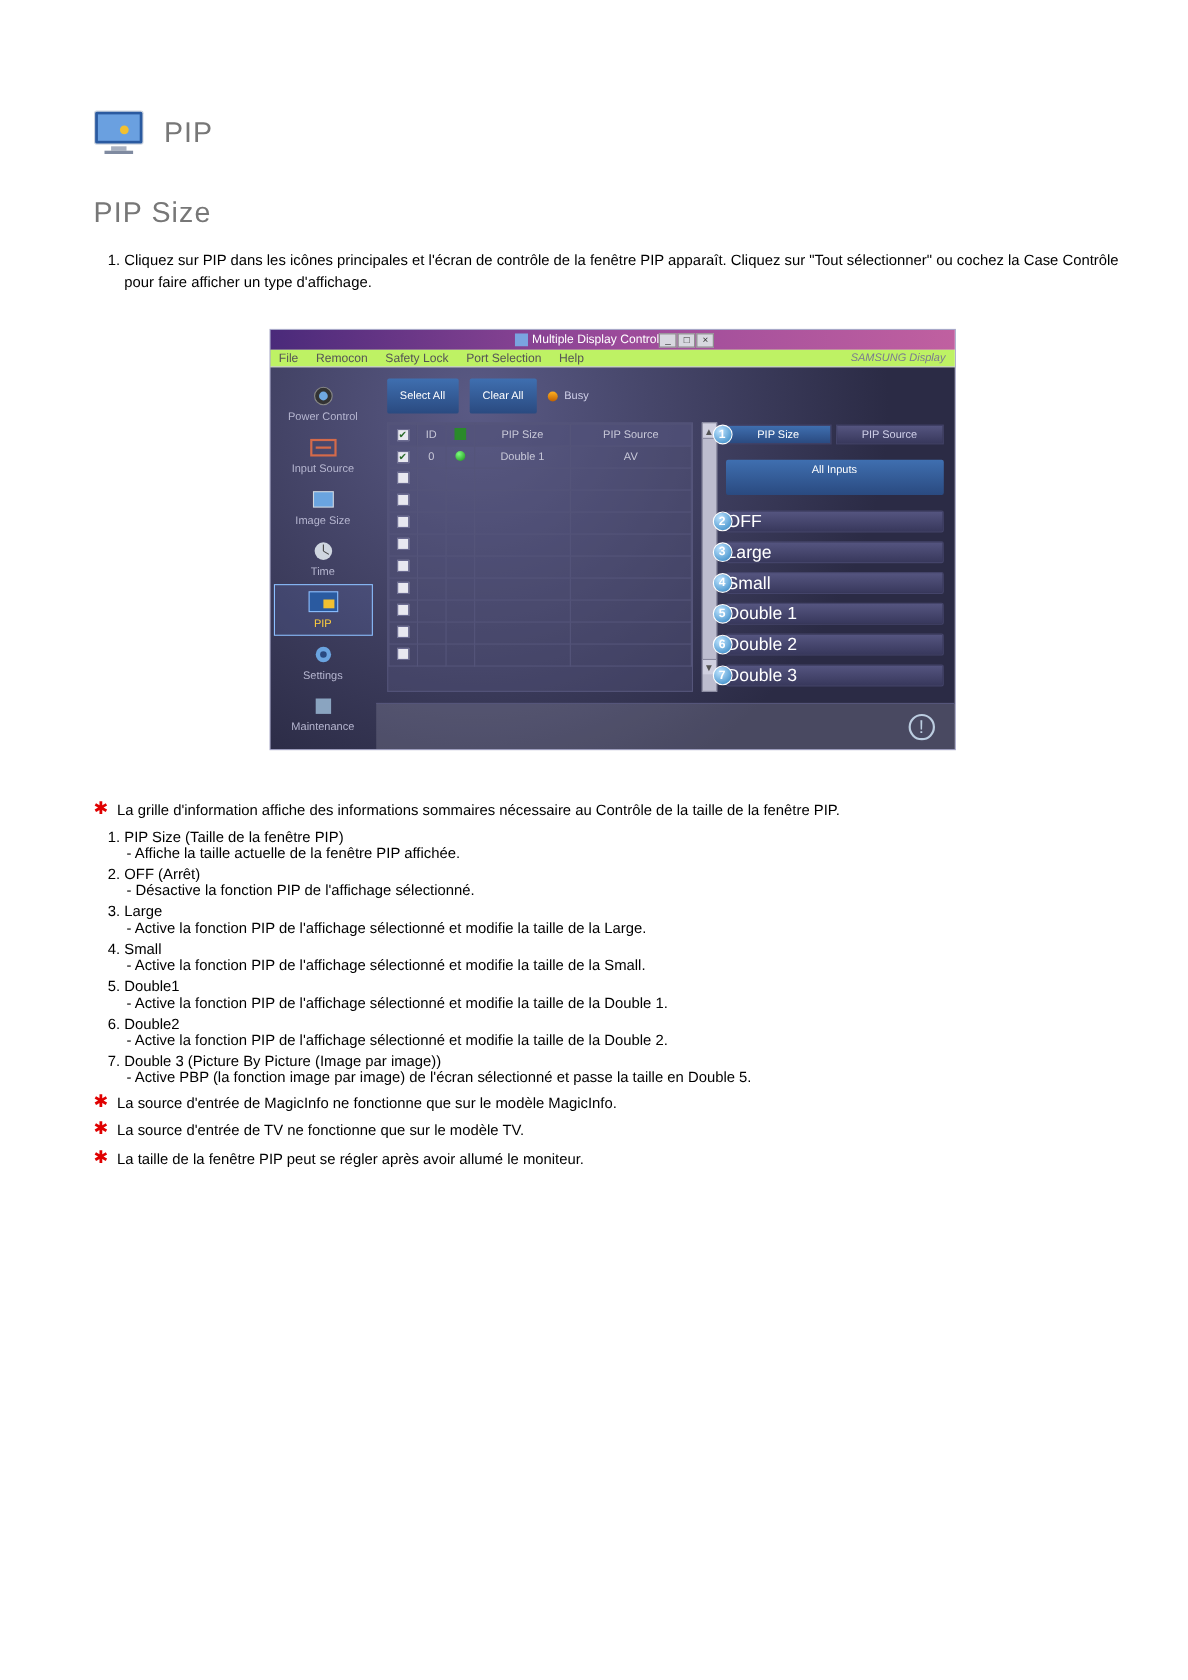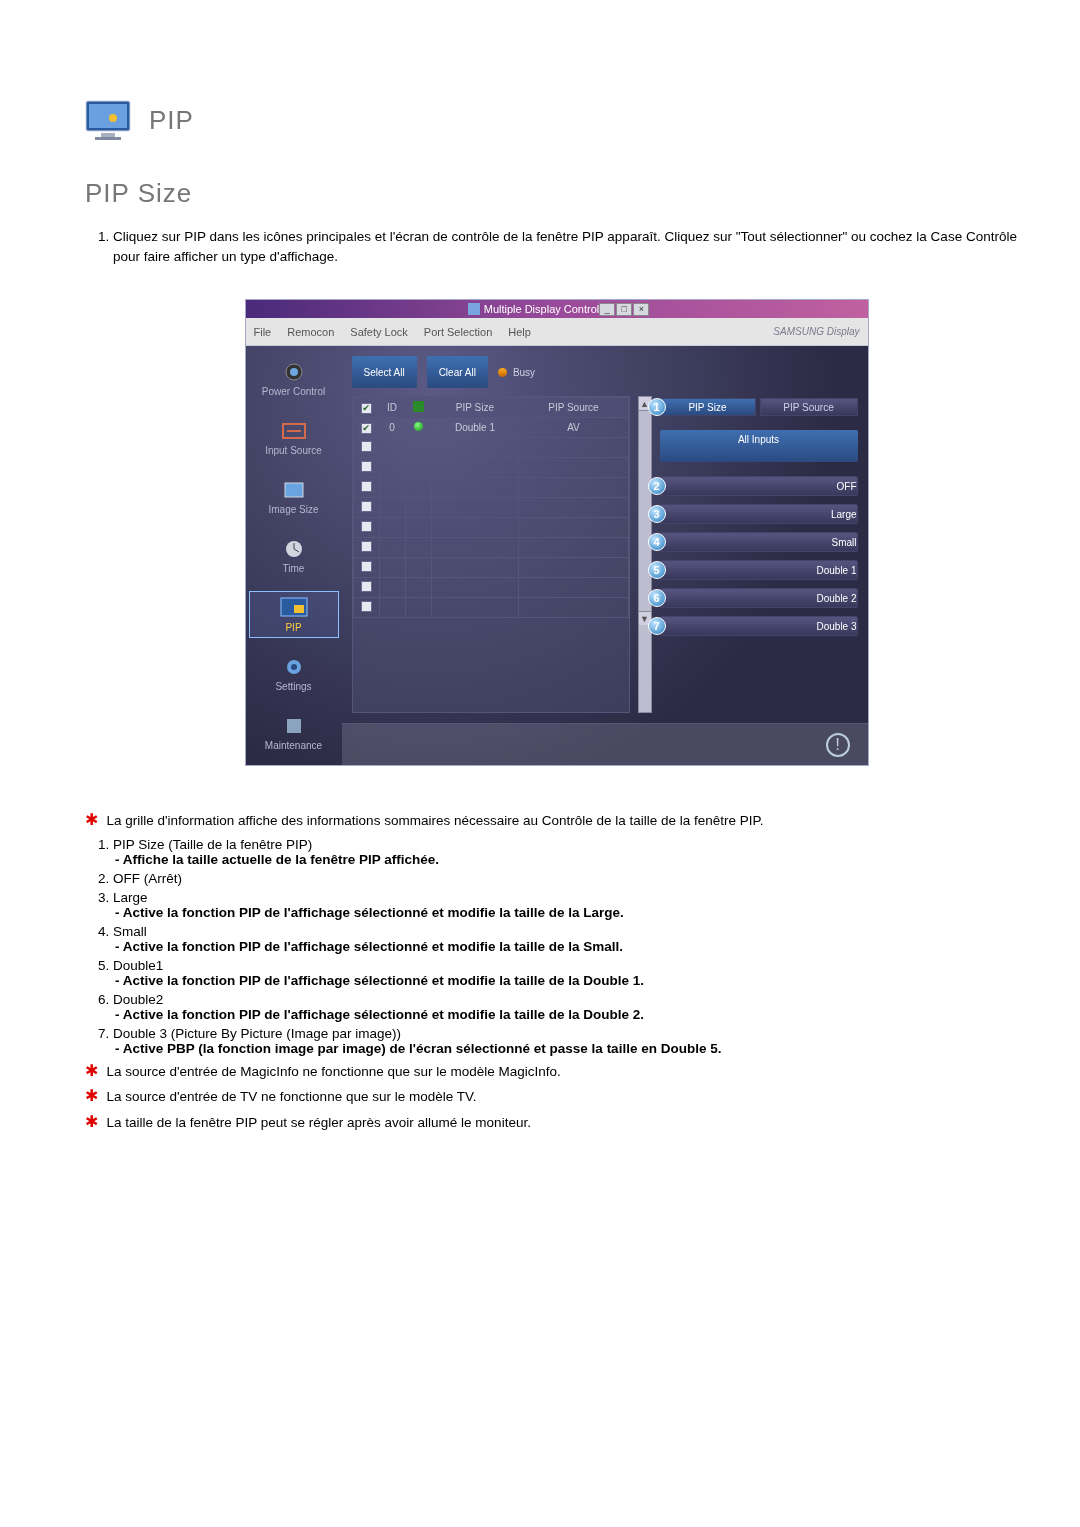--- a/index.html
+++ b/index.html
@@ -59,33 +59,33 @@
     padding: 0 2px 0 6px;
   }
   .titlebar-left { display:flex; align-items:center; gap:4px; }
   .titlebar-title { color:#fff; font-size:11px; }
   .winbtns { display:flex; gap:1px; }
   .winbtn {
     width:16px; height:13px; background:#d8d8e0; border:1px solid #888;
     font-size:9px; line-height:11px; text-align:center; color:#333;
   }
   .menubar {
-    height: 28px; background:#e5e5e5;
+    height: 16px; background:#bef264;
     display:flex; align-items:center; padding:0 8px; gap:16px;
     border-bottom:1px solid #c9c9d9;
   }
   .menubar span { color:#555; font-size:11px; }
   .menubar .brand { margin-left:auto; font-style:italic; font-size:10px; color:#7a7a90; }
   .body {
     display:flex; background:#3a3a60;
     background: radial-gradient(circle at 30% 10%, #5a5a85, #2b2b45 70%);
   }
   .sidebar {
     width:96px; padding:10px 4px;
-    display:flex; flex-direction:column; align-items:center; gap:14px;
+    display:flex; flex-direction:column; align-items:center; gap:2px;
   }
   .side-item {
     width:88px; text-align:center; padding:2px 0 4px 0;
     font-size:10px; color:#b6b6d0;
   }
   .side-item.active { outline:1px solid #8cbfff; background:rgba(120,160,255,.12); }
   .side-item .glyph { height:28px; display:flex; align-items:center; justify-content:center; }
   .side-item.pip .label { color:#ffcf3f; }
   .main {
     flex:1; display:flex; flex-direction:column;
@@ -136,21 +136,21 @@
     border:1px solid #fff; color:#fff; font-size:11px; font-weight:bold;
     text-align:center; line-height:16px;
   }
   .tab-wrap, .pbtn-wrap { position:relative; }
   .allinputs {
     height:32px; text-align:center; line-height:20px; font-size:10px;
     color:#fff; background:linear-gradient(#3f6fb0,#2a4a80); border-radius:2px;
     margin:6px 0;
   }
   .pbtn {
-    height:20px; text-align:right; line-height:20px; font-size:10px;
+    height:20px; text-align:left; line-height:20px; font-size:16px;
     color:#fff; background:linear-gradient(#555580,#38385c);
     border:1px solid #44446a; border-radius:2px;
   }
   .footer {
     height:42px; background:rgba(210,210,225,.18);
     display:flex; justify-content:flex-end; align-items:center; padding:0 18px;
     border-top:1px solid #55557a;
   }
   .info-mark {
     width:24px; height:24px; border-radius:50%;
@@ -167,21 +167,21 @@
   .star { color:#e00000; font-size:16px; line-height:18px; }
   ol.defs {
     list-style: decimal;
     margin:2px 0 2px 0; padding-left:28px;
     counter-reset: item;
     font-size:13.5px;
   }
   ol.defs > li { margin:4px 0; }
   ol.defs .term::after { content:""; }
   ol.defs .sub {
-    display:block; padding-left:10px; text-indent:-8px;font-weight:bold;
+    display:block; padding-left:10px; text-indent:-8px;
   }
   ol.defs .sub::before { content:"- "; }
 </style>
 </head>
 <body>
 
 <div class="page">
 
   <div class="heading-row">
     <svg class="monitor-icon" viewBox="0 0 46 40">
@@ -439,21 +439,21 @@
         <span class="star">✱</span>
       <span>La grille d'information affiche des informations sommaires nécessaire au Contrôle de la taille de la fenêtre PIP.</span>
       </div>
 
     <ol class="defs">
       <li>
         <span class="term">PIP Size (Taille de la fenêtre PIP)</span>
         <span class="sub">Affiche la taille actuelle de la fenêtre PIP affichée.</span></li>
       <li>
         <span class="term">OFF (Arrêt)</span>
-        </li>
+        <span class="sub">Désactive la fonction PIP de l'affichage sélectionné.</span></li>
       <li>
         <span class="term">Large</span>
         <span class="sub">Active la fonction PIP de l'affichage sélectionné et modifie la taille de la Large.</span></li>
       <li>
         <span class="term">Small</span>
         <span class="sub">Active la fonction PIP de l'affichage sélectionné et modifie la taille de la Small.</span></li>
       <li>
         <span class="term">Double1</span>
         <span class="sub">Active la fonction PIP de l'affichage sélectionné et modifie la taille de la Double 1.</span></li>
       <li>

